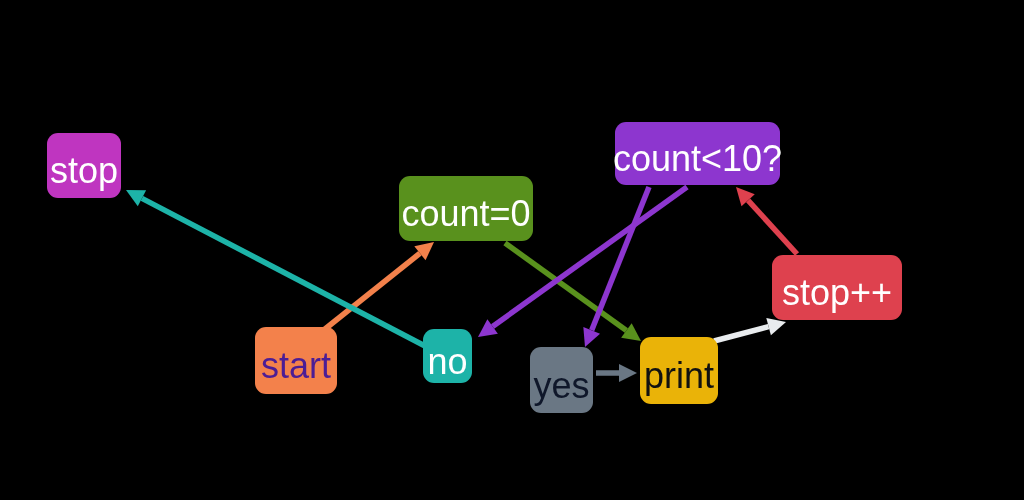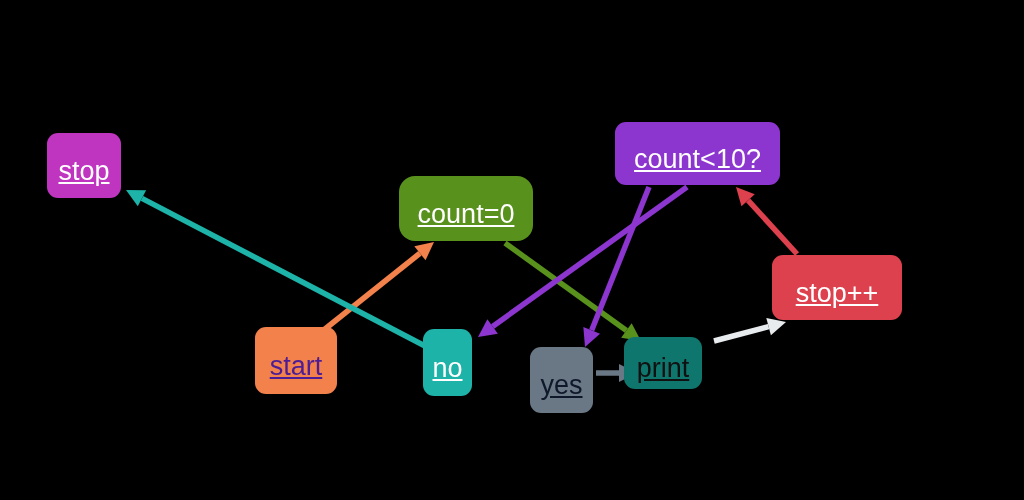--- a/index.html
+++ b/index.html
@@ -27,25 +27,24 @@
   .node {
     position: absolute;
     box-sizing: border-box;
     border-radius: 11px;
     display: flex;
     align-items: center;
     justify-content: center;
     padding-top: 11px;
   }
   .node .label {
-    font-size: 27px;
+    font-size: 36px;
     line-height: 1;
     white-space: nowrap;
     letter-spacing: 0px;
-    text-decoration: underline;
   }
 </style>
 </head>
 <body>
 
 <div class="stage">
   <svg id="edge-layer" viewBox="0 0 1024 500" xmlns="http://www.w3.org/2000/svg">
       <g>
         <line x1="320" y1="333" x2="419.93233040220343" y2="253.22945555613586" stroke="#f3814b" stroke-width="5.5"></line>
         <polygon points="434,242 425.54705818027134,260.26329035503414 414.31760262413553,246.19562075723758" fill="#f3814b"></polygon>
@@ -76,35 +75,35 @@
       </g>
       <g>
         <line x1="797" y1="254" x2="748.1179947931806" y2="200.3099287072639" stroke="#de414e" stroke-width="5.5"></line>
         <polygon points="736,187 754.7729591468126,194.25093131067362 741.4630304395487,206.3689261038542" fill="#de414e"></polygon>
       </g>
     </svg>
   <div id="node-layer">
       <div class="node" style="left: 47px; top: 133px; width: 74px; height: 65px; background: rgb(191, 53, 192);">
         <span class="label" style="color: rgb(255, 255, 255);">stop</span>
       </div>
-      <div class="node" style="left: 399px; top: 176px; width: 134px; height: 65px; background: rgb(89, 145, 29); border-radius: 16px;">
+      <div class="node" style="left: 399px; top: 176px; width: 134px; height: 65px; background: rgb(89, 145, 29);">
         <span class="label" style="color: rgb(255, 255, 255);">count=0</span>
       </div>
       <div class="node" style="left: 615px; top: 122px; width: 165px; height: 63px; background: rgb(141, 54, 207);">
         <span class="label" style="color: rgb(255, 255, 255);">count&lt;10?</span>
       </div>
       <div class="node" style="left: 772px; top: 255px; width: 130px; height: 65px; background: rgb(222, 65, 78);">
         <span class="label" style="color: rgb(255, 255, 255);">stop++</span>
       </div>
       <div class="node" style="left: 255px; top: 327px; width: 82px; height: 67px; background: rgb(243, 129, 75);">
         <span class="label" style="color: #4c1d95;">start</span>
       </div>
-      <div class="node" style="left: 423px; top: 329px; width: 49px; height: 67px; background: rgb(29, 179, 168);">
+      <div class="node" style="left: 423px; top: 329px; width: 49px; height: 54px; background: rgb(29, 179, 168);">
         <span class="label" style="color: rgb(255, 255, 255);">no</span>
       </div>
       <div class="node" style="left: 530px; top: 347px; width: 63px; height: 66px; background: rgb(106, 119, 132);">
         <span class="label" style="color: #0f172a;">yes</span>
       </div>
-      <div class="node" style="left: 624px; top: 337px; width: 78px; height: 52px; background: #0f766e;">
+      <div class="node" style="left: 640px; top: 337px; width: 78px; height: 67px; background: #eab308;">
         <span class="label" style="color: rgb(17, 17, 17);">print</span>
       </div>
     </div>
 </div>
 
 </body></html>

